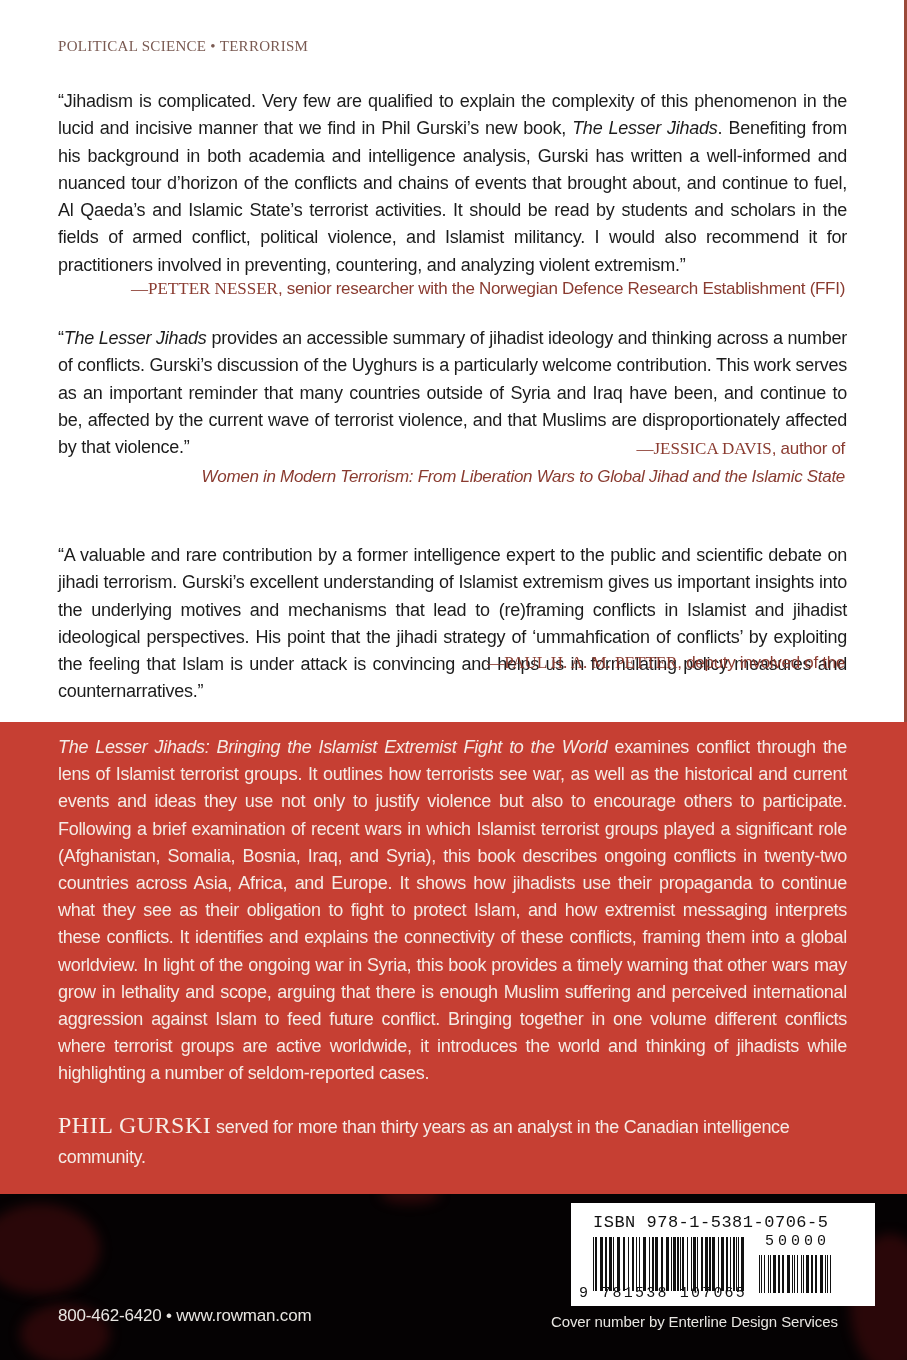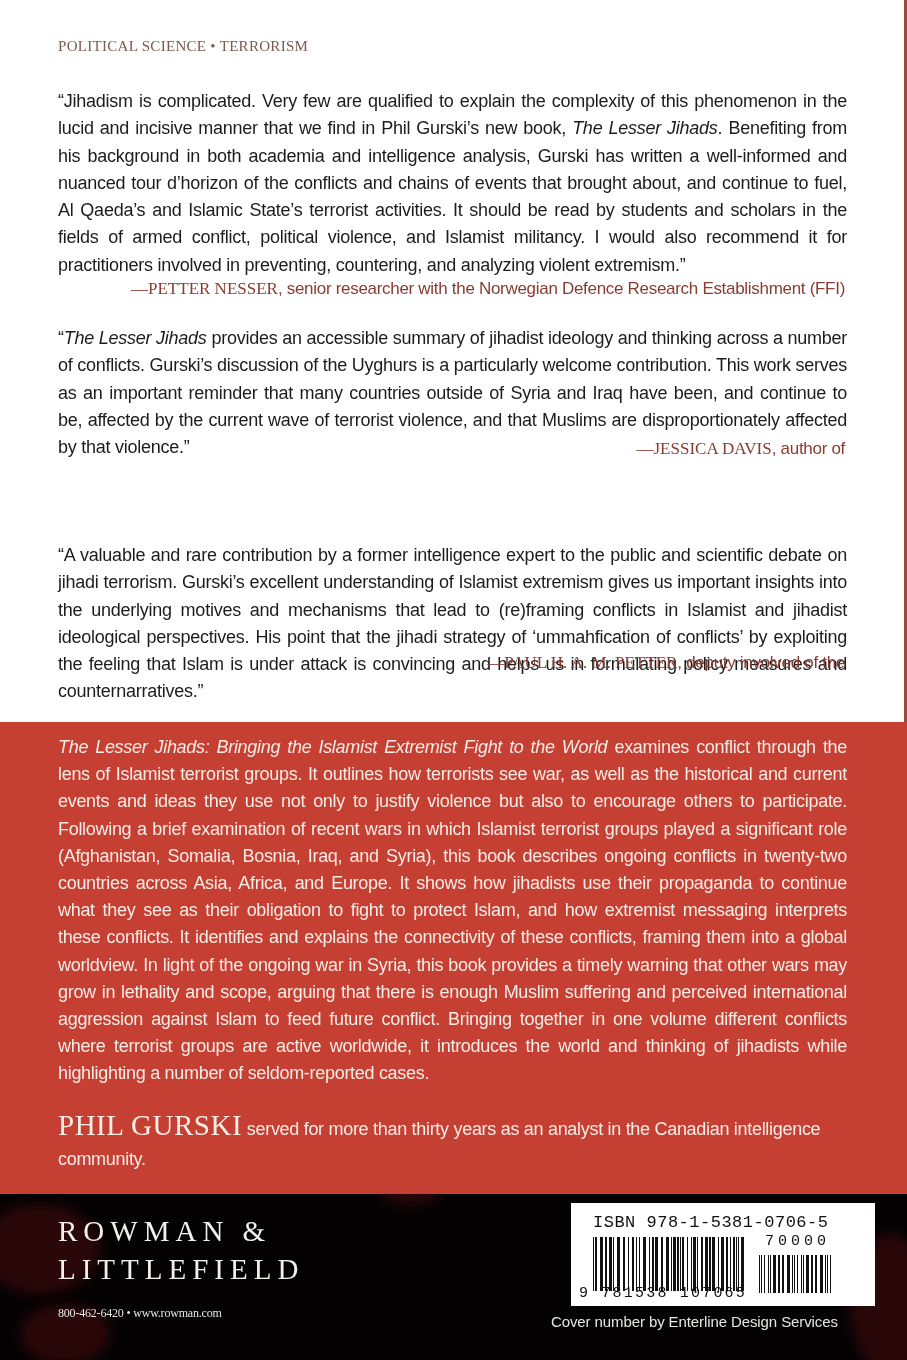--- a/index.html
+++ b/index.html
@@ -27,28 +27,28 @@
     .a2a { top: 435px; margin-left: 8px; }
     .a2b { top: 463px; }
     .a3a { top: 649px; }
     .a3b { top: 677px; }
 
     
     .red { position: absolute; left: 0; top: 722px; width: 907px; height: 472px; background: #c63f33; }
     .desc { position: absolute; left: 58px; top: 12px; width: 789px; font-size: 18px; line-height: 27.2px; color: #f5ece6; text-align: justify; letter-spacing: -0.3px; font-family: "Liberation Sans", sans-serif; }
     .desc i { font-style: italic; }
     .author-bio { position: absolute; left: 58px; top: 388px; width: 789px; font-size: 18px; line-height: 30px; color: #f5ece6; font-family: "Liberation Sans", sans-serif; letter-spacing: -0.3px; }
-    .author-bio .author-name { font-family: "Liberation Serif", serif; font-size: 29px; letter-spacing: 0.5px; color: #f7eee8; }
+    .author-bio .author-name { font-family: "Liberation Serif", serif; font-size: 24px; letter-spacing: 0.5px; color: #f7eee8; }
 
     
     .bottom { position: absolute; left: 0; top: 1194px; width: 907px; height: 166px; background: #050203; overflow: hidden; }
     .splatter { position: absolute; border-radius: 50%; background: #3a0a0c; opacity: 0.7; filter: blur(6px); }
 
     .publisher { position: absolute; left: 58px; top: 18px; font-family: "Liberation Serif", serif; color: #f3f0ec; font-size: 29px; letter-spacing: 6px; line-height: 38px; }
-    .pub-contact { position: absolute; left: 58px; top: 112px; font-family: Liberation Serif, serif; color: #e8e6e2; font-size: 12px; letter-spacing: -0.2px; }
+    .pub-contact { position: absolute; left: 58px; top: 112px; font-family: Liberation Sans, sans-serif; color: #e8e6e2; font-size: 17px; letter-spacing: -0.2px; }
 
     .barcode-box { position: absolute; left: 571px; top: 9px; width: 304px; height: 103px; background: #ffffff; }
     .isbn-text { position: absolute; left: 22px; top: 10px; font-family: "Liberation Mono", monospace; font-size: 17px; color: #111; letter-spacing: 0.5px; }
     .bars-main { position: absolute; left: 22px; top: 34px; height: 54px; width: 154px; }
     .bars-addon { position: absolute; left: 188px; top: 52px; height: 38px; width: 75px; }
     .addon-digits { position: absolute; left: 194px; top: 30px; font-family: "Liberation Mono", monospace; font-size: 15px; color: #111; letter-spacing: 4px; }
     .ean-digits { position: absolute; left: 8px; top: 82px; font-family: "Liberation Mono", monospace; font-size: 15px; color: #111; letter-spacing: 2.2px; background: transparent; }
     .bar { position: absolute; top: 0; background: #111; }
 
     .credit { position: absolute; left: 551px; top: 119px; font-family: "Liberation Sans", sans-serif; color: #e8e6e2; font-size: 15px; letter-spacing: -0.1px; }
@@ -61,40 +61,37 @@
   <div class="top">
     <div class="right-rule"></div>
 
     <div class="category">POLITICAL SCIENCE • TERRORISM</div>
 
     <p class="blurb q1" style="font-stretch: condensed;"><span>“Jihadism is complicated. Very few are qualified to explain the complexity of this phenomenon in the lucid and incisive manner that we find in Phil Gurski’s new book, </span><i>The Lesser Jihads</i><span>. Benefiting from his background in both academia and intelligence analysis, Gurski has written a well-informed and nuanced tour d’horizon of the conflicts and chains of events that brought about, and continue to fuel, Al Qaeda’s and Islamic State’s terrorist activities. It should be read by students and scholars in the fields of armed conflict, political violence, and Islamist militancy. I would also recommend it for practitioners involved in preventing, countering, and analyzing violent extremism.”</span></p>
     <div class="attrib a1"><span class="name">—PETTER NESSER</span><span>, senior researcher with the Norwegian Defence Research Establishment (FFI)</span></div>
 
     <p class="blurb q2" style="font-stretch: condensed;"><span>“</span><i>The Lesser Jihads</i><span> provides an accessible summary of jihadist ideology and thinking across a number of conflicts. Gurski’s discussion of the Uyghurs is a particularly welcome contribution. This work serves as an important reminder that many countries outside of Syria and Iraq have been, and continue to be, affected by the current wave of terrorist violence, and that Muslims are disproportionately affected by that violence.”</span></p>
     <div class="attrib a2a"><span class="name">—JESSICA DAVIS</span><span>, author of</span></div>
+    <div class="attrib a2b"><span class="title-it">Women in Modern Terrorism: From Liberation Wars to Global Jihad and the Islamic State</span></div>
 
     <p class="blurb q3" style="font-stretch: condensed;">“A valuable and rare contribution by a former intelligence expert to the public and scientific debate on jihadi terrorism. Gurski’s excellent understanding of Islamist extremism gives us important insights into the underlying motives and mechanisms that lead to (re)framing conflicts in Islamist and jihadist ideological perspectives. His point that the jihadi strategy of ‘ummahfication of conflicts’ by exploiting the feeling that Islam is under attack is convincing and helps us in formulating policy measures and counternarratives.”</p>
     <div class="attrib a3a"><span class="name">—PAUL H. A. M. PETTER</span><span>, deputy involved of the</span></div>
   </div>
 
   <div class="red">
     <p class="desc" style="font-stretch: condensed;"><i>The Lesser Jihads: Bringing the Islamist Extremist Fight to the World</i><span> examines conflict through the lens of Islamist terrorist groups. It outlines how terrorists see war, as well as the historical and current events and ideas they use not only to justify violence but also to encourage others to participate. Following a brief examination of recent wars in which Islamist terrorist groups played a significant role (Afghanistan, Somalia, Bosnia, Iraq, and Syria), this book describes ongoing conflicts in twenty-two countries across Asia, Africa, and Europe. It shows how jihadists use their propaganda to continue what they see as their obligation to fight to protect Islam, and how extremist messaging interprets these conflicts. It identifies and explains the connectivity of these conflicts, framing them into a global worldview. In light of the ongoing war in Syria, this book provides a timely warning that other wars may grow in lethality and scope, arguing that there is enough Muslim suffering and perceived international aggression against Islam to feed future conflict. Bringing together in one volume different conflicts where terrorist groups are active worldwide, it introduces the world and thinking of jihadists while highlighting a number of seldom-reported cases.</span></p>
     <p class="author-bio"><span class="author-name">PHIL GURSKI</span><span> served for more than thirty years as an analyst in the Canadian intelligence community.</span></p>
   </div>
 
   <div class="bottom">
     <div class="splatter" style="left:-20px;top:10px;width:120px;height:90px;"></div>
     <div class="splatter" style="left:20px;top:110px;width:90px;height:60px;"></div>
     <div class="splatter" style="left:850px;top:40px;width:80px;height:140px;"></div>
     <div class="splatter" style="left:380px;top:-10px;width:60px;height:20px;"></div>
 
-    <div class="publisher">
-      <div>ROWMAN &amp;</div>
-      <div>LITTLEFIELD</div>
-    </div>
     <div class="pub-contact">800-462-6420 • www.rowman.com</div>
 
     <div class="barcode-box">
       <div class="isbn-text">ISBN 978-1-5381-0706-5</div>
       <div class="bars-main" id="bars-main">
           <div class="bar" style="left: 0px; width: 1px; height: 100%;"></div>
           <div class="bar" style="left: 2px; width: 2px; height: 100%;"></div>
           <div class="bar" style="left: 7px; width: 3px; height: 100%;"></div>
           <div class="bar" style="left: 12px; width: 2px; height: 100%;"></div>
           <div class="bar" style="left: 16px; width: 3px; height: 100%;"></div>
@@ -126,21 +123,21 @@
           <div class="bar" style="left: 119px; width: 3px; height: 100%;"></div>
           <div class="bar" style="left: 125px; width: 1px; height: 100%;"></div>
           <div class="bar" style="left: 128px; width: 3px; height: 100%;"></div>
           <div class="bar" style="left: 133px; width: 2px; height: 100%;"></div>
           <div class="bar" style="left: 137px; width: 1px; height: 100%;"></div>
           <div class="bar" style="left: 140px; width: 2px; height: 100%;"></div>
           <div class="bar" style="left: 143px; width: 1px; height: 100%;"></div>
           <div class="bar" style="left: 145px; width: 1px; height: 100%;"></div>
           <div class="bar" style="left: 148px; width: 3px; height: 100%;"></div>
         </div>
-      <div class="addon-digits">70000</div>
+      <div class="addon-digits">50000</div>
       <div class="bars-addon" id="bars-addon">
           <div class="bar" style="left: 0px; width: 1px; height: 100%;"></div>
           <div class="bar" style="left: 2px; width: 1px; height: 100%;"></div>
           <div class="bar" style="left: 5px; width: 1px; height: 100%;"></div>
           <div class="bar" style="left: 9px; width: 1px; height: 100%;"></div>
           <div class="bar" style="left: 11px; width: 1px; height: 100%;"></div>
           <div class="bar" style="left: 14px; width: 3px; height: 100%;"></div>
           <div class="bar" style="left: 19px; width: 2px; height: 100%;"></div>
           <div class="bar" style="left: 23px; width: 2px; height: 100%;"></div>
           <div class="bar" style="left: 28px; width: 3px; height: 100%;"></div>

